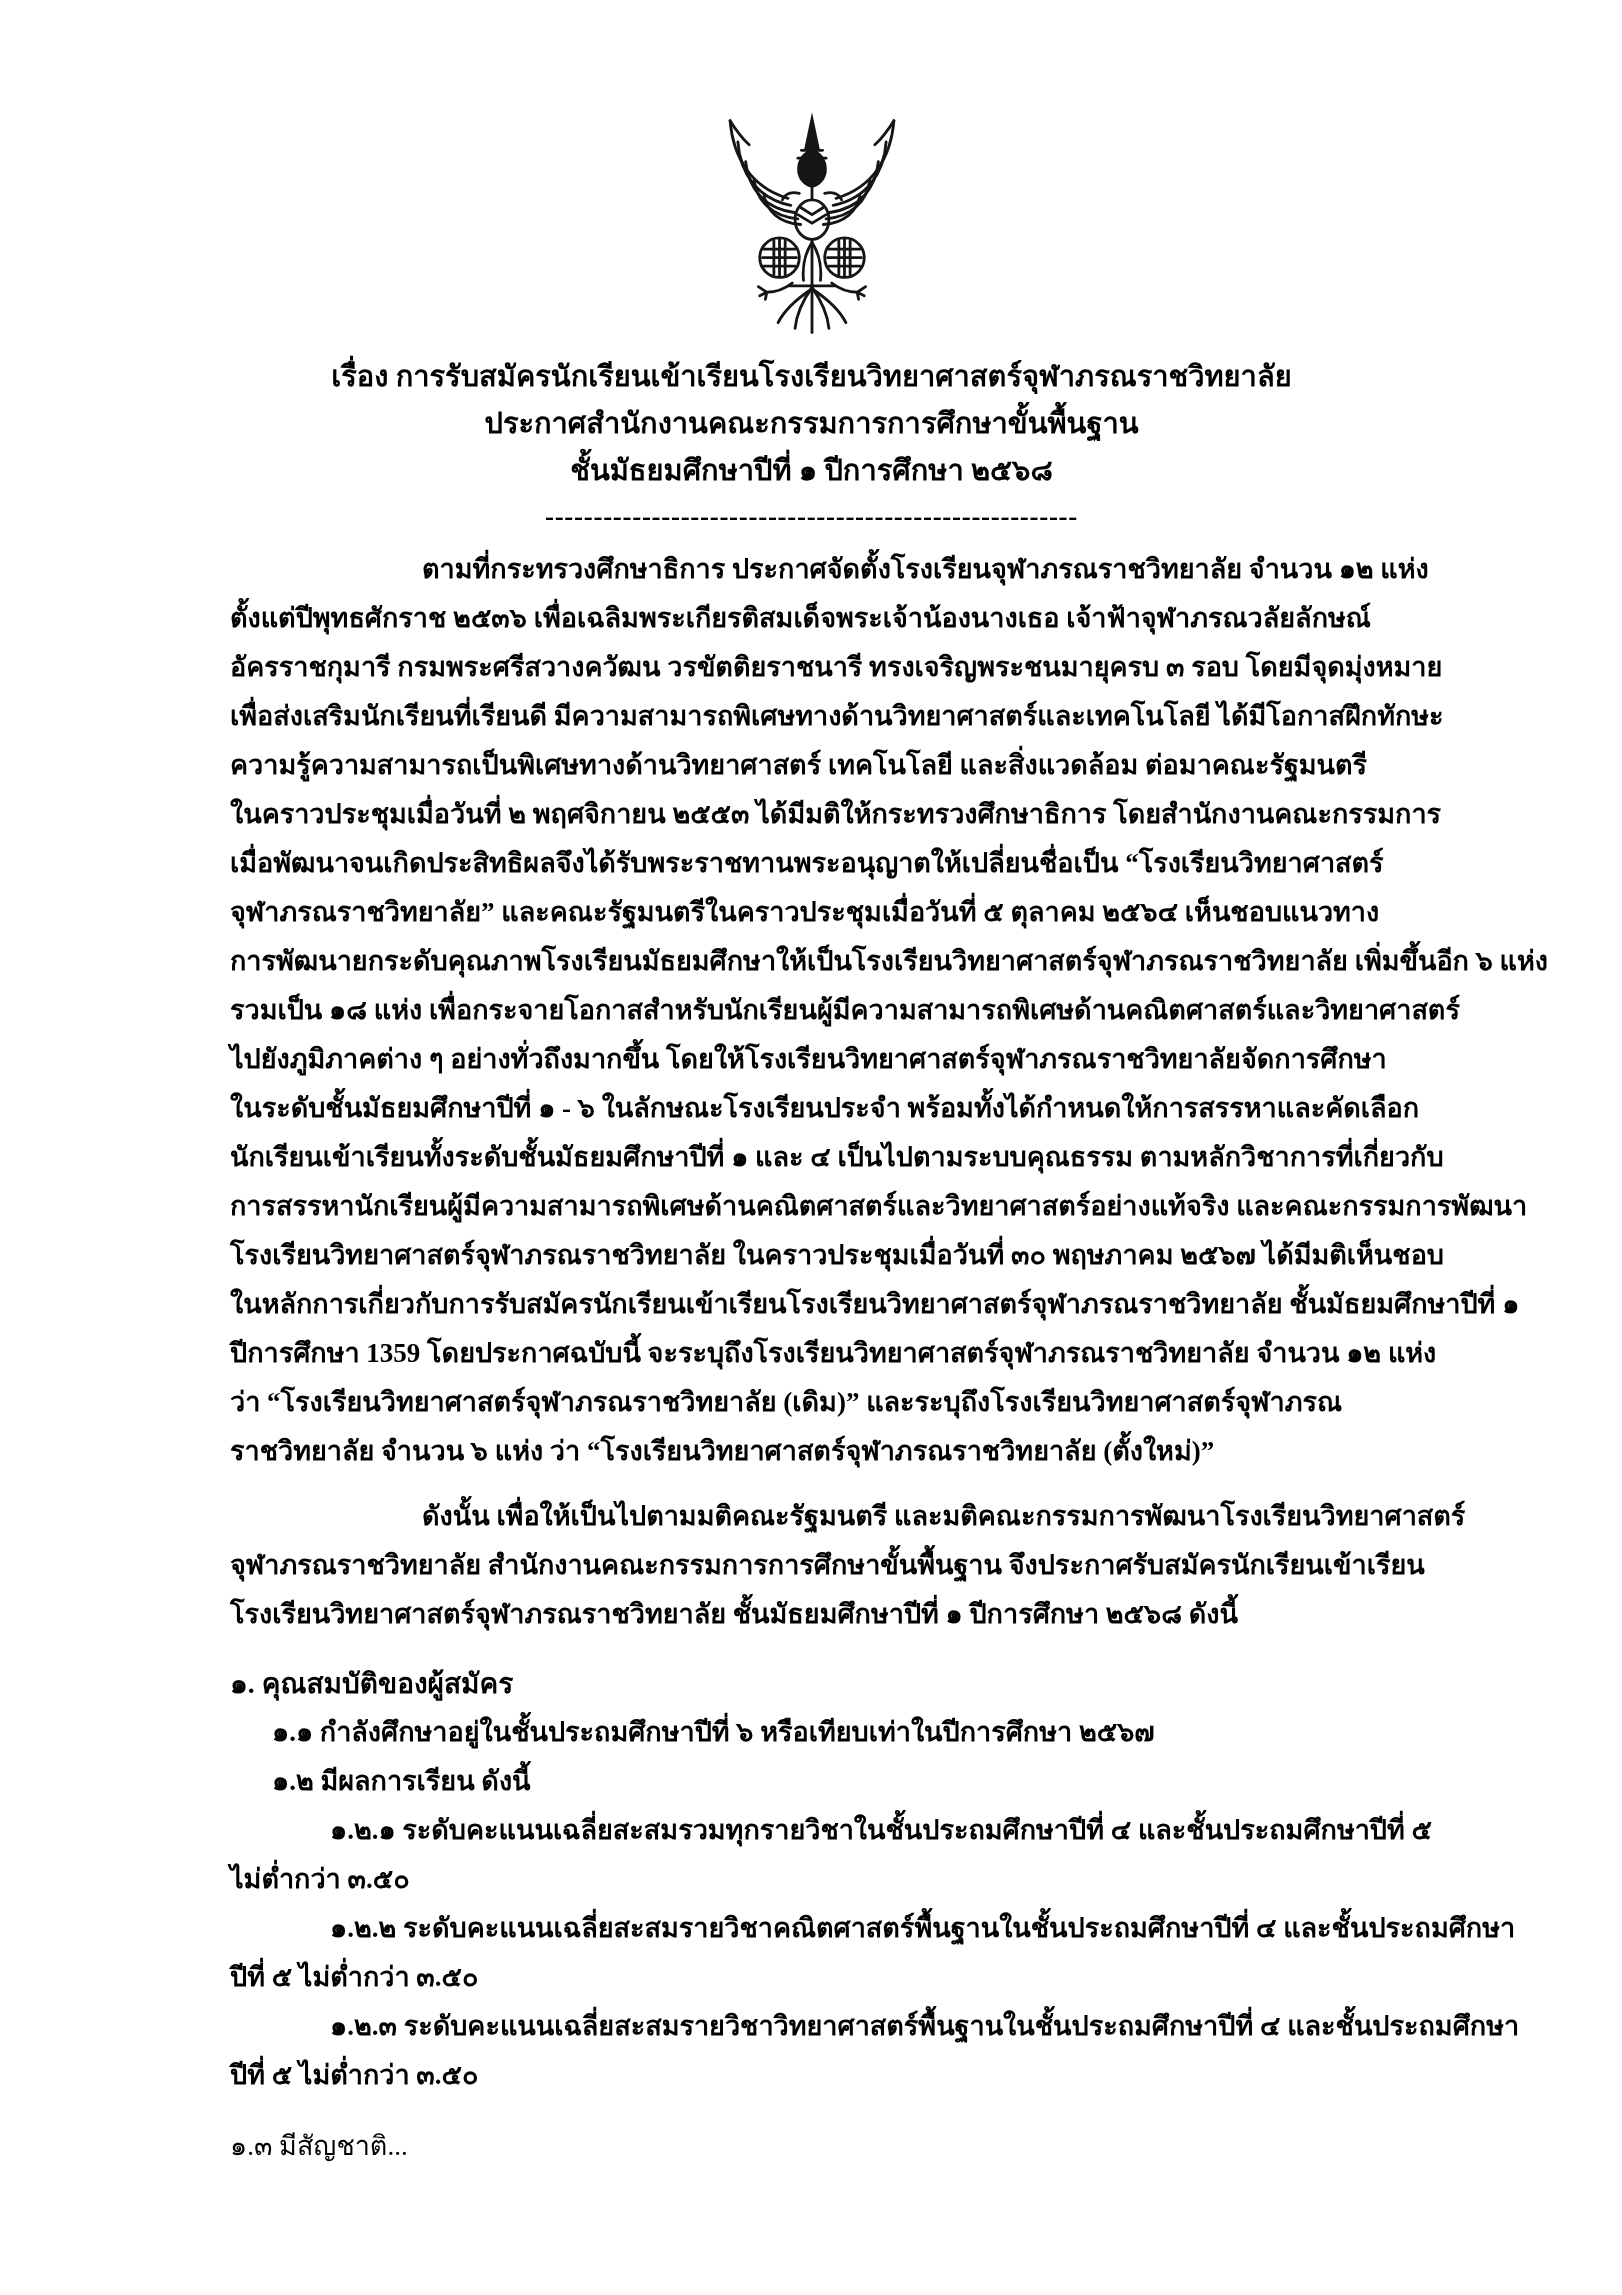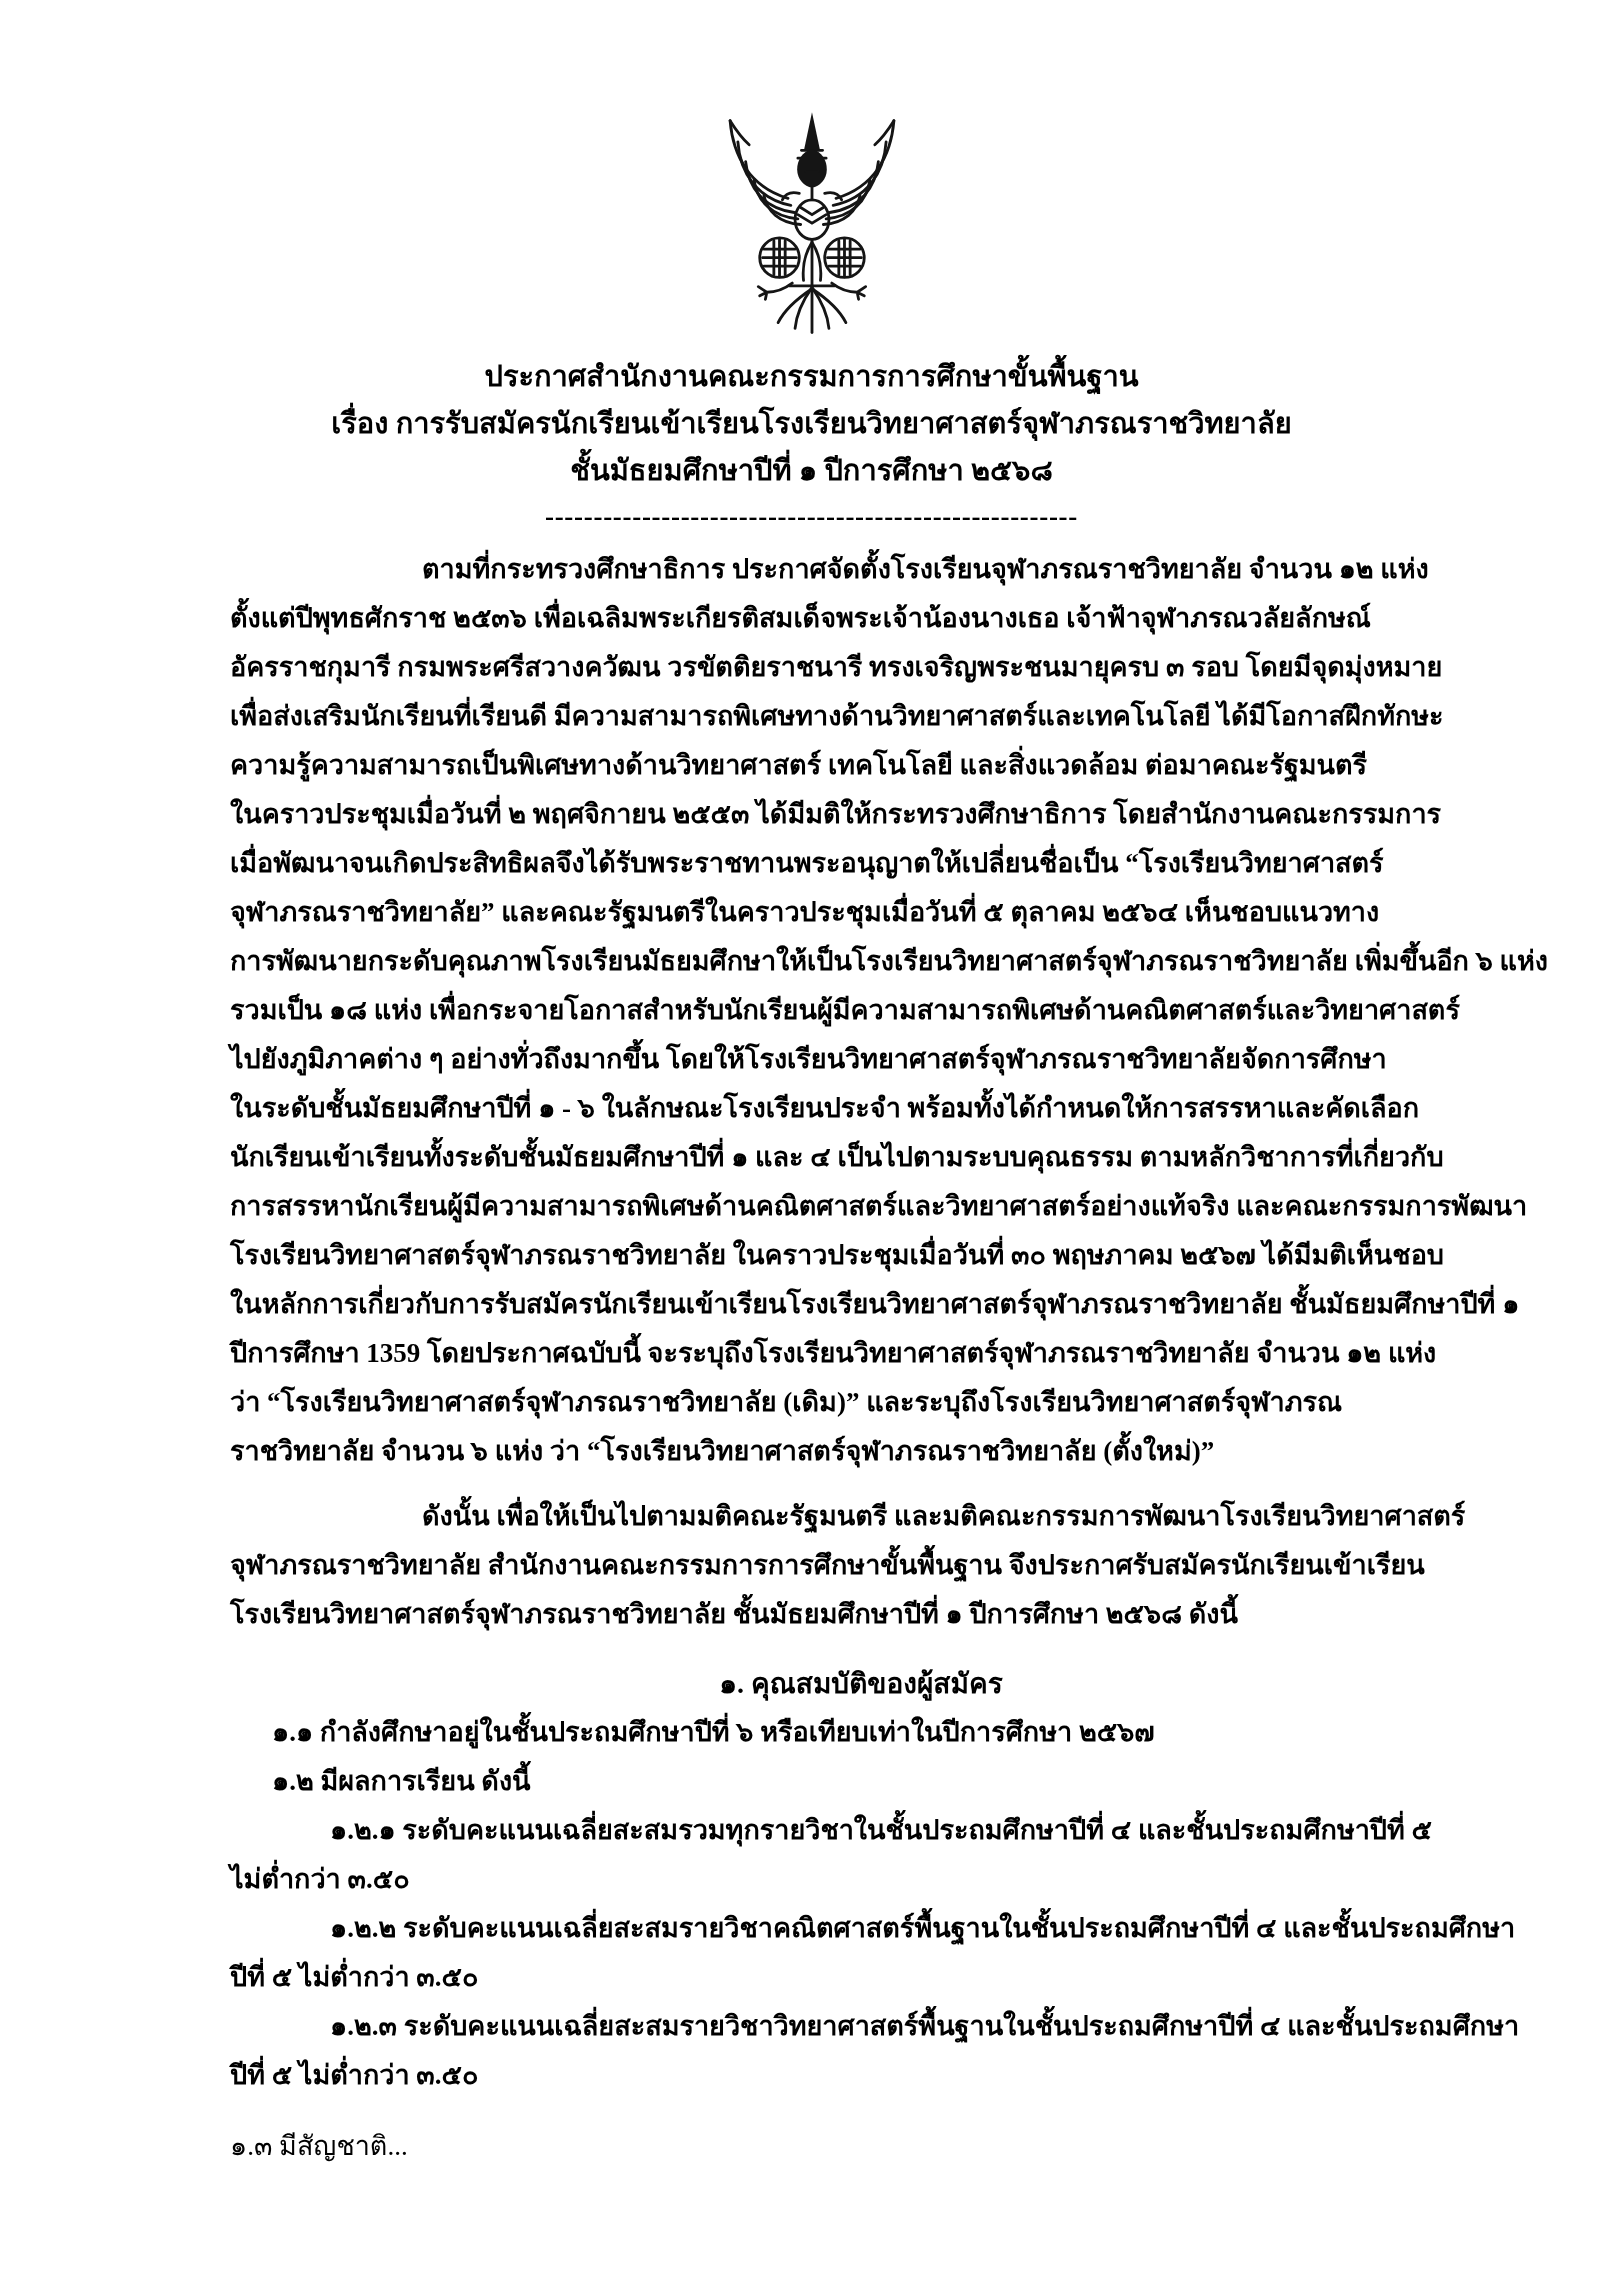--- a/index.html
+++ b/index.html
@@ -15,21 +15,21 @@
   .separator{
     text-align:center;font-size:27px;font-weight:bold;line-height:44px;
     letter-spacing:0.7px;color:#000;
   }
   .body-text{margin:7px 131px 0 230px;font-size:27px;}
   .line{line-height:49px;white-space:nowrap;font-weight:bold;}
   .ind-first{padding-left:192px;}
   .ind-item{padding-left:42px;}
   .ind-sub{padding-left:100px;}
   .para-2{margin-top:15.6px;}
-  .section-heading{margin-top:20px;font-weight:bold;font-size:28px;line-height:49px;text-align:center;}
+  .section-heading{margin-top:20px;font-weight:bold;font-size:28px;line-height:49px;}
   .continuation{margin-top:22.6px;line-height:49px;font-size:27px;}
   svg .ln{fill:none;stroke:#151515;stroke-width:4;stroke-linecap:round;}
   svg .fl{fill:#151515;stroke:none;}
 </style>
 </head>
 <body>
 
 <div class="page">
 
   <div class="emblem">
@@ -73,22 +73,22 @@
       <path class="ln" d="M178 248 C190 257 200 261 214 261 M214 261 l12 -8 M214 261 l10 5 M214 261 l2 10"></path>
 
       <path class="ln" d="M118 252 h64"></path>
       <path class="ln" d="M150 252 L150 318"></path>
       <path class="ln" d="M150 254 C136 274 128 292 126 312 M150 254 C164 274 172 292 174 312"></path>
       <path class="ln" d="M150 256 C120 276 108 292 102 304 M150 256 C180 276 192 292 198 304"></path>
     </svg>
   </div>
 
   <div class="title-block">
+    <div class="title-line">เรื่อง การรับสมัครนักเรียนเข้าเรียนโรงเรียนวิทยาศาสตร์จุฬาภรณราชวิทยาลัย</div>
     <div class="title-line">ประกาศสำนักงานคณะกรรมการการศึกษาขั้นพื้นฐาน</div>
-    <div class="title-line">เรื่อง การรับสมัครนักเรียนเข้าเรียนโรงเรียนวิทยาศาสตร์จุฬาภรณราชวิทยาลัย</div>
     <div class="title-line">ชั้นมัธยมศึกษาปีที่ ๑ ปีการศึกษา ๒๕๖๘</div>
   </div>
 
   <div class="separator">-------------------------------------------------------</div>
 
   <div class="body-text">
     <div class="para">
         <div class="line ind-first">ตามที่กระทรวงศึกษาธิการ ประกาศจัดตั้งโรงเรียนจุฬาภรณราชวิทยาลัย จำนวน ๑๒ แห่ง</div>
         <div class="line">ตั้งแต่ปีพุทธศักราช ๒๕๓๖ เพื่อเฉลิมพระเกียรติสมเด็จพระเจ้าน้องนางเธอ เจ้าฟ้าจุฬาภรณวลัยลักษณ์</div>
         <div class="line">อัครราชกุมารี กรมพระศรีสวางควัฒน วรขัตติยราชนารี ทรงเจริญพระชนมายุครบ ๓ รอบ โดยมีจุดมุ่งหมาย</div>

